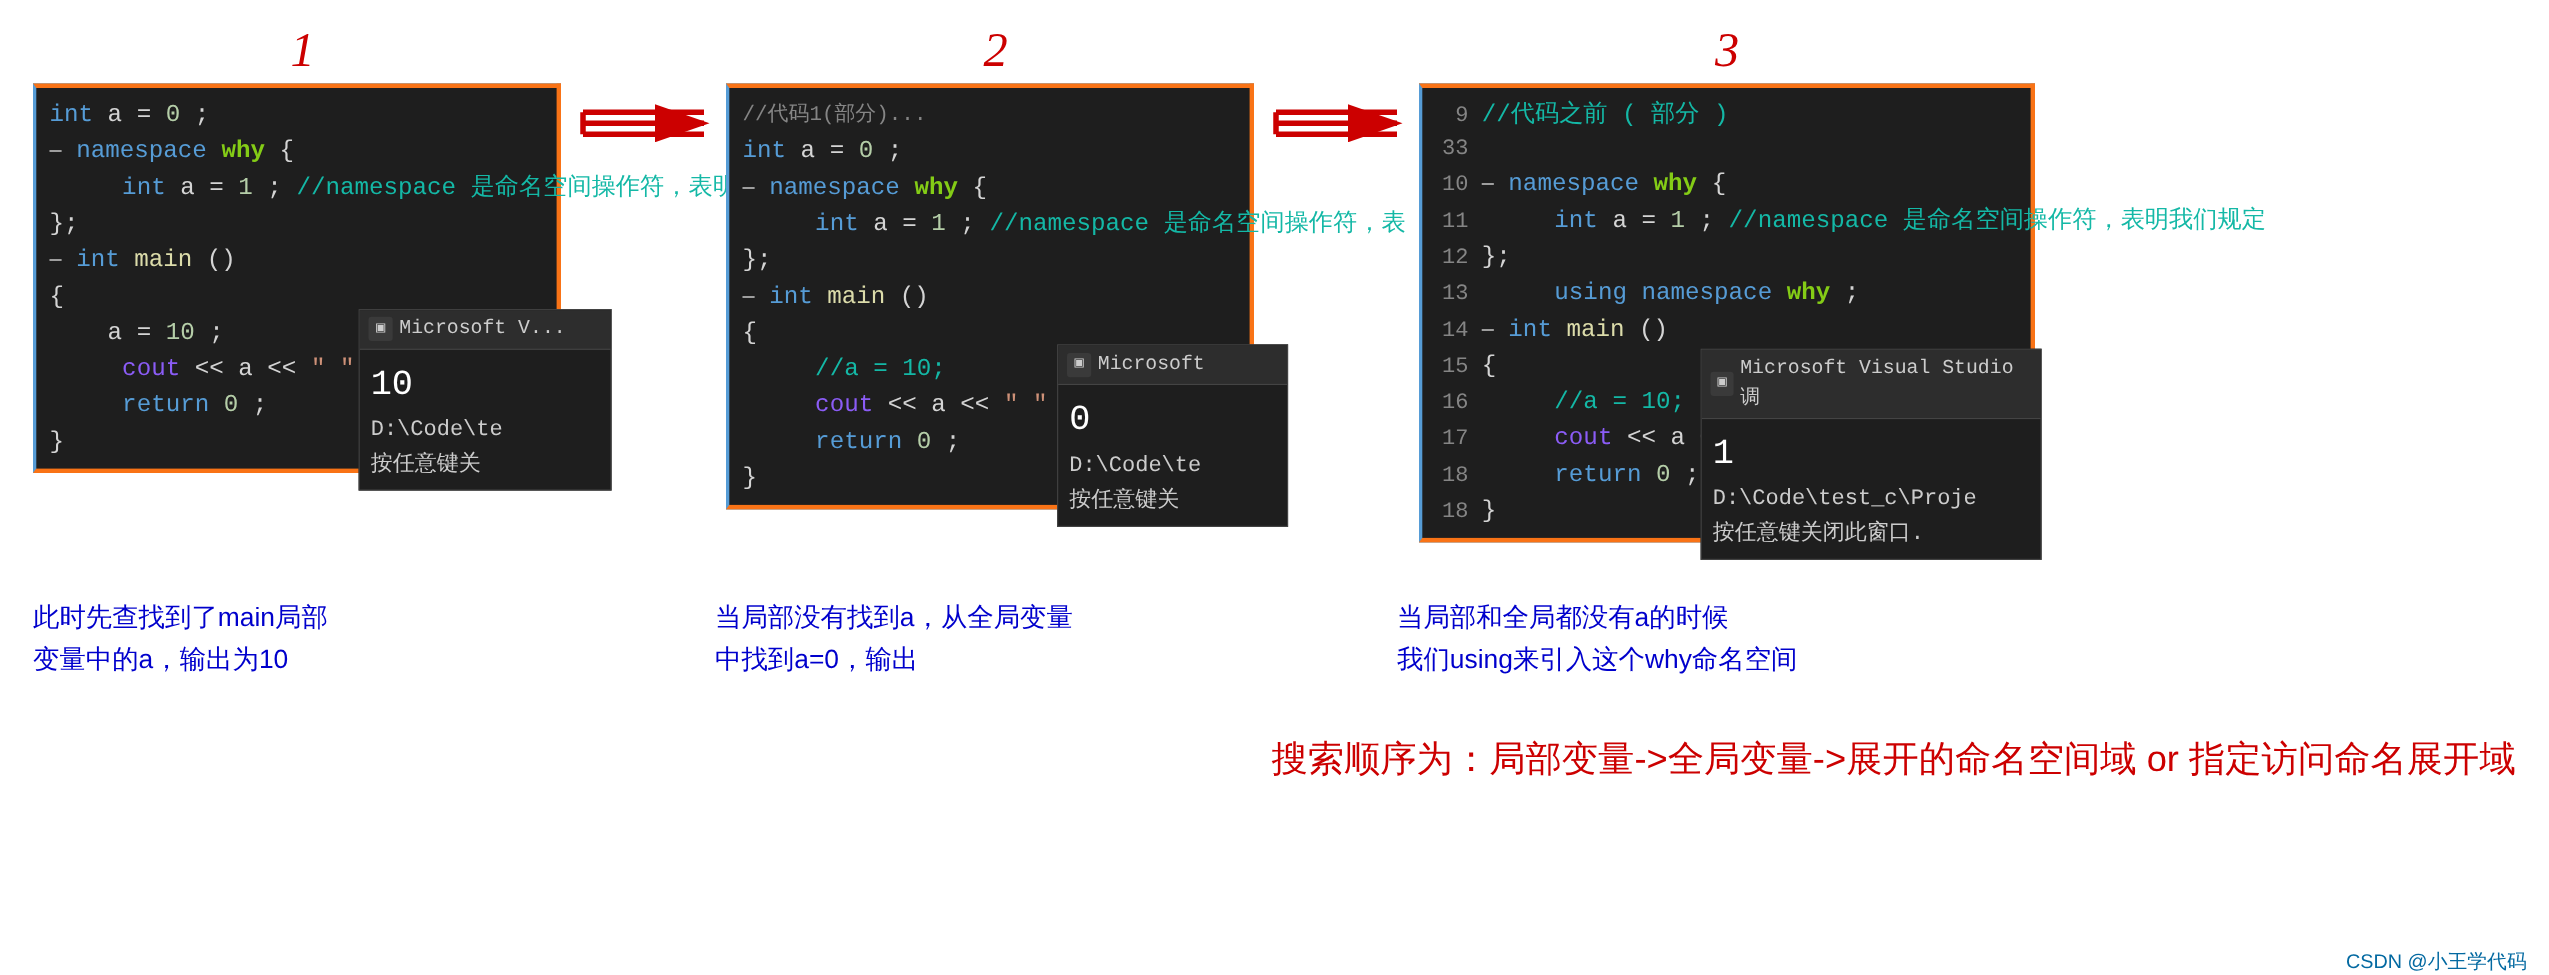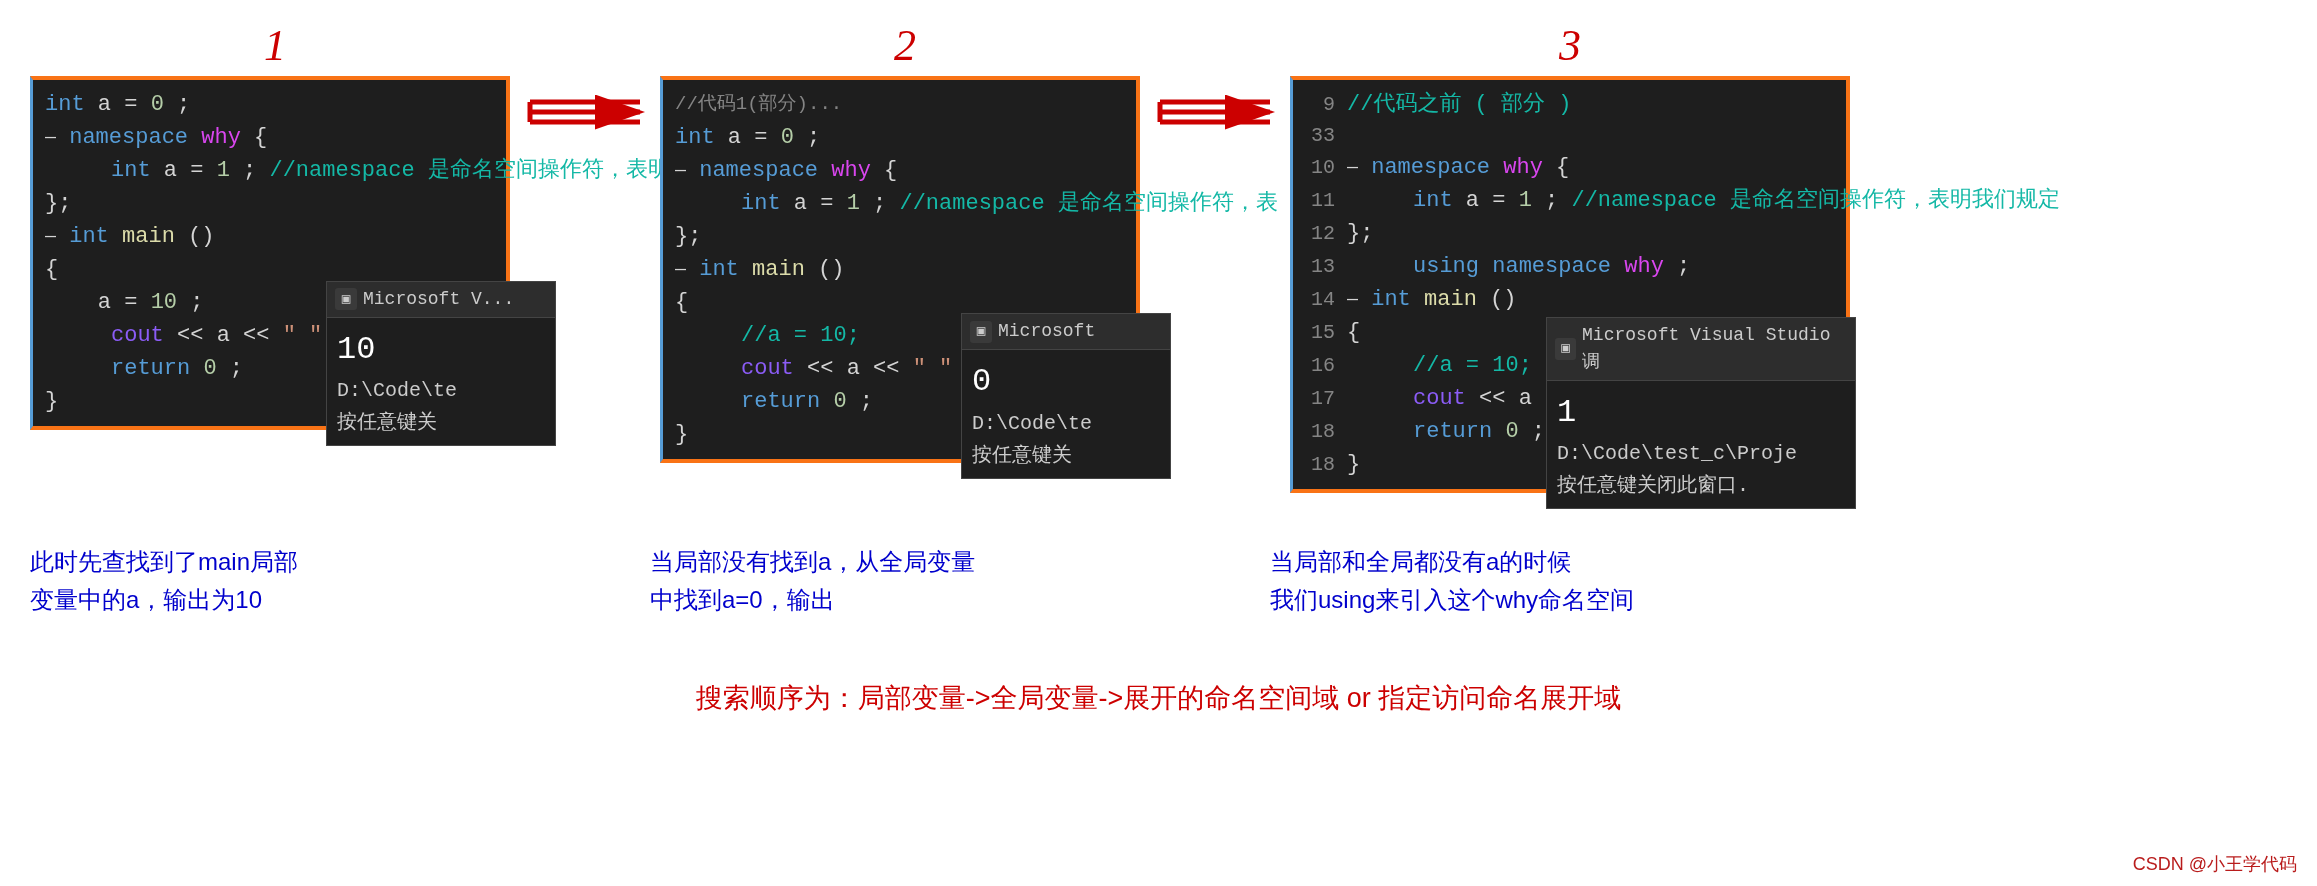--- a/index.html
+++ b/index.html
@@ -57,21 +57,21 @@
     }
 
     
     .kw { color: #569cd6; } 
     .kw-int { color: #569cd6; } 
     .num { color: #b5cea8; } 
     .str { color: #ce9178; } 
     .cmt { color: #14b8a6; } 
     .id { color: #8b5cf6; }
     .fn { color: #dcdcaa; } 
-    .ns-name { color: #d946ef; } 
+    .ns-name { color: #84cc16; font-weight: bold; } 
     .plain { color: #d4d4d4; }
 
     
     .code-panel.panel1 { border-left: 3px solid #569cd6; }
     .code-panel.panel2 { border-left: 3px solid #569cd6; }
     .code-panel.panel3 { border-left: 3px solid #569cd6; }
 
     
     .console-popup {
       position: absolute;
@@ -148,34 +148,34 @@
       color: #0000cc;
       flex-shrink: 0;
     }
 
     .desc-block.block1 { width: 480px; }
     .desc-block.block2 { width: 480px; margin-left: 130px; }
     .desc-block.block3 { width: 560px; margin-left: 130px; }
 
     
     .bottom-summary {
-      margin-top: 60px;
-      text-align: center;
+      margin-top: 48px;
+      text-align: right;
       font-family: 'Microsoft YaHei', 'SimHei', sans-serif;
-      font-size: 27px;
+      font-size: 33px;
       color: #cc0000;
     }
 
     
     .watermark {
       position: absolute;
-      bottom: 10px;
+      bottom: 0;
       right: 20px;
       font-size: 18px;
-      color: #b91c1c;
+      color: #0369a1;
       font-family: 'Microsoft YaHei', sans-serif;
     }
 
     
     .panel-wrapper {
       position: relative;
       flex-shrink: 0;
     }
 
     .section-label {

